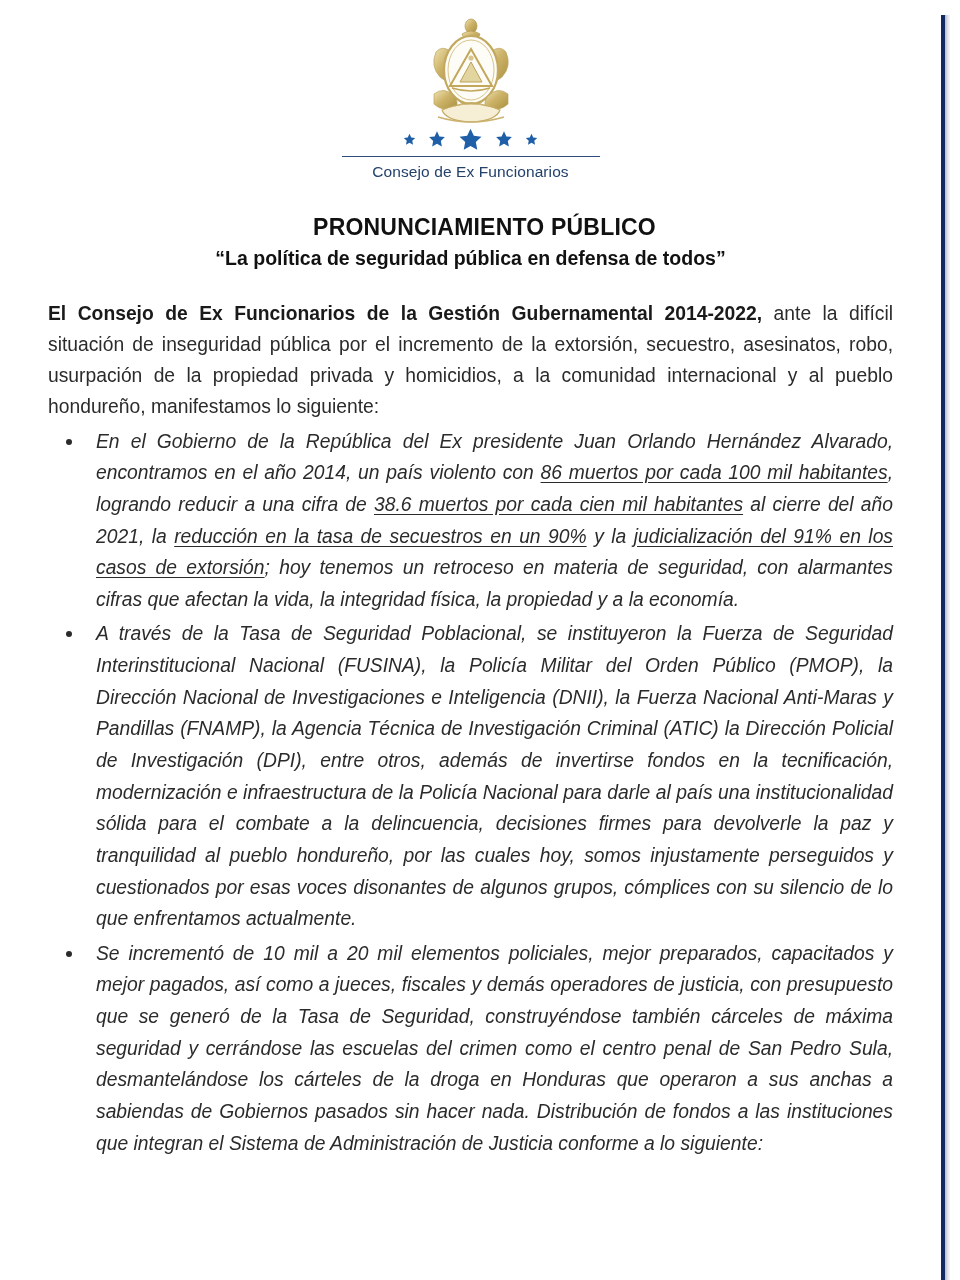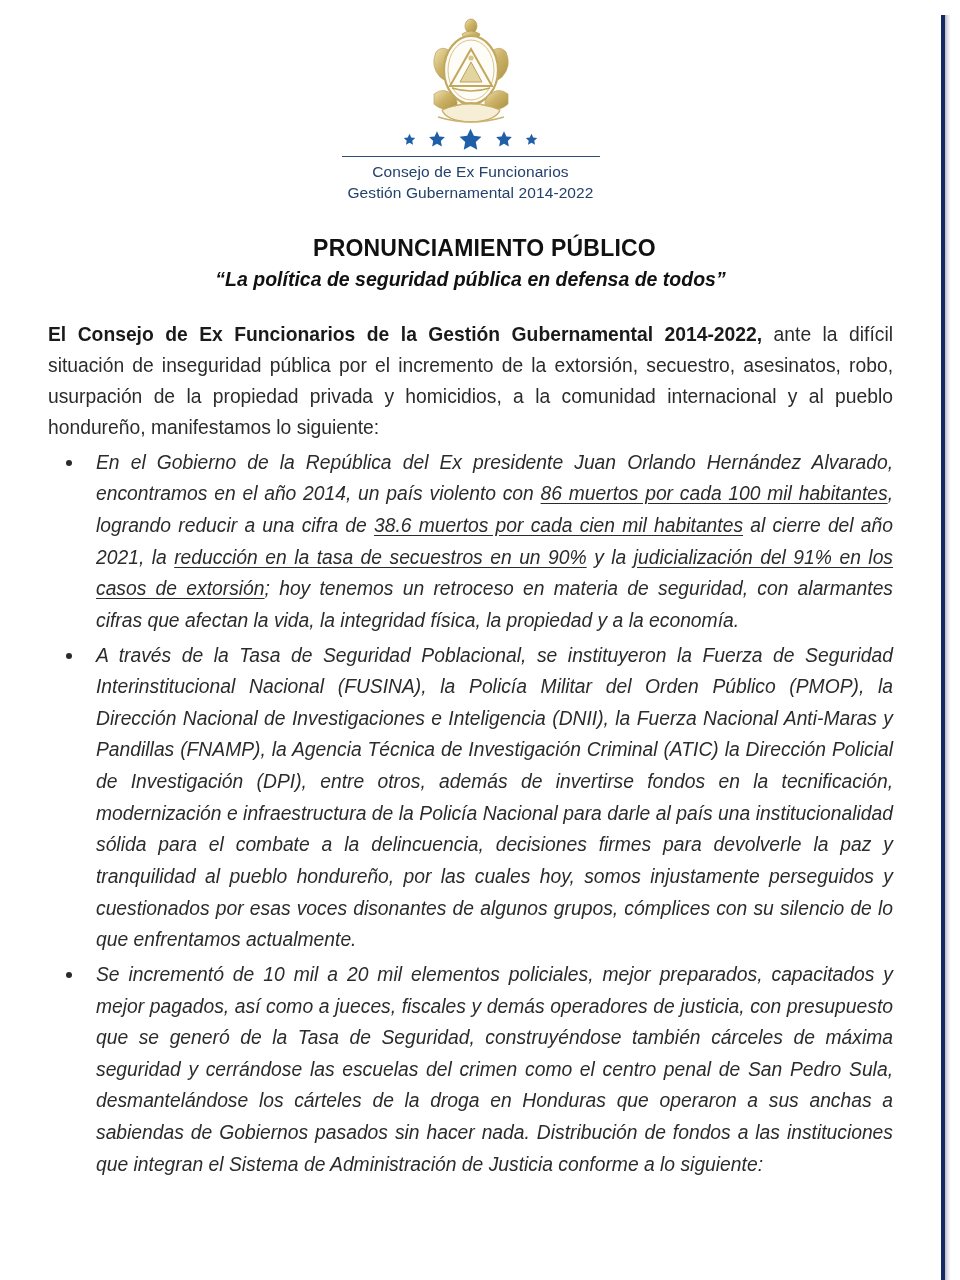--- a/index.html
+++ b/index.html
@@ -86,21 +86,20 @@
     text-align: center;
     font-weight: bold;
     font-size: 23px;
     letter-spacing: 0.2px;
     color: #111111;
     margin-left: 28px;
   }
   .doc-subtitle {
     margin-top: 6px;
     text-align: center;
-    font-style: italic;
     font-weight: bold;
     font-size: 19.5px;
     color: #111111;
   }
 
   
   .content {
     margin: 3px auto;
     padding-top: 26px;
     width: 845px;
@@ -211,21 +210,20 @@
       <span class="star">
         <svg width="13" height="13" viewBox="0 0 24 24">
             <path fill="#1f5fa8" d="M12 1.6l3.2 6.9 7.3.9-5.4 5.1 1.4 7.4-6.5-3.7-6.5 3.7 1.4-7.4L1.5 9.4l7.3-.9z"></path>
           </svg>
       </span>
     </div>
 
     <div class="rule-line"></div>
 
     <div class="org-line">Consejo de Ex Funcionarios</div>
-    <div class="org-line">Gestión Gubernamental 2014-2022</div>
   </div>
 
   <div class="doc-title">PRONUNCIAMIENTO PÚBLICO</div>
   <div class="doc-subtitle">“La política de seguridad pública en defensa de todos”</div>
 
   <div class="content">
 
     <p class="intro"><span class="lead">El Consejo de Ex Funcionarios de la Gestión Gubernamental 2014-2022,</span><span> ante la difícil situación de inseguridad pública por el incremento de la extorsión, secuestro, asesinatos, robo, usurpación de la propiedad privada y homicidios, a la comunidad internacional y al pueblo hondureño, manifestamos lo siguiente:</span></p>
 
     <ul class="bullets" id="bullet-list">

